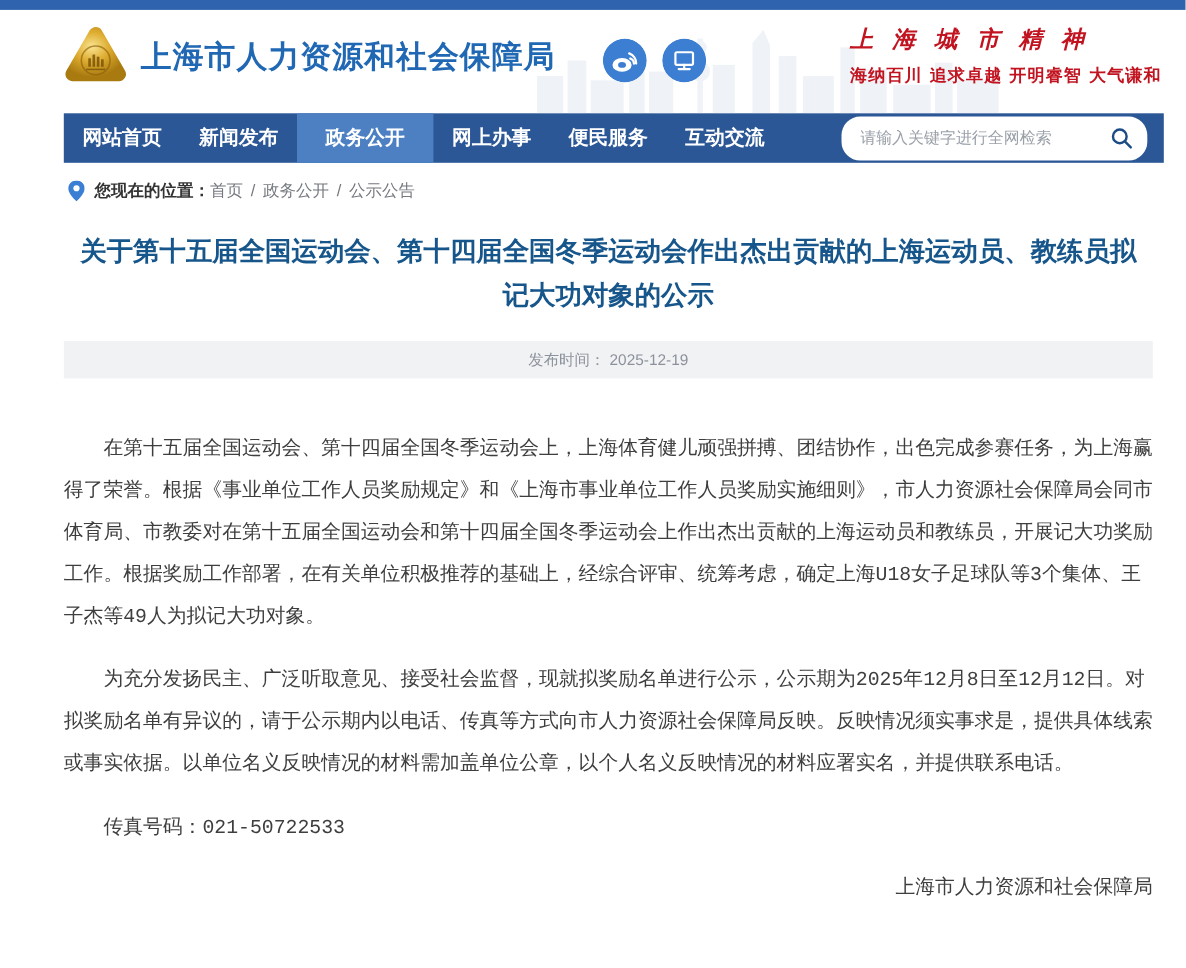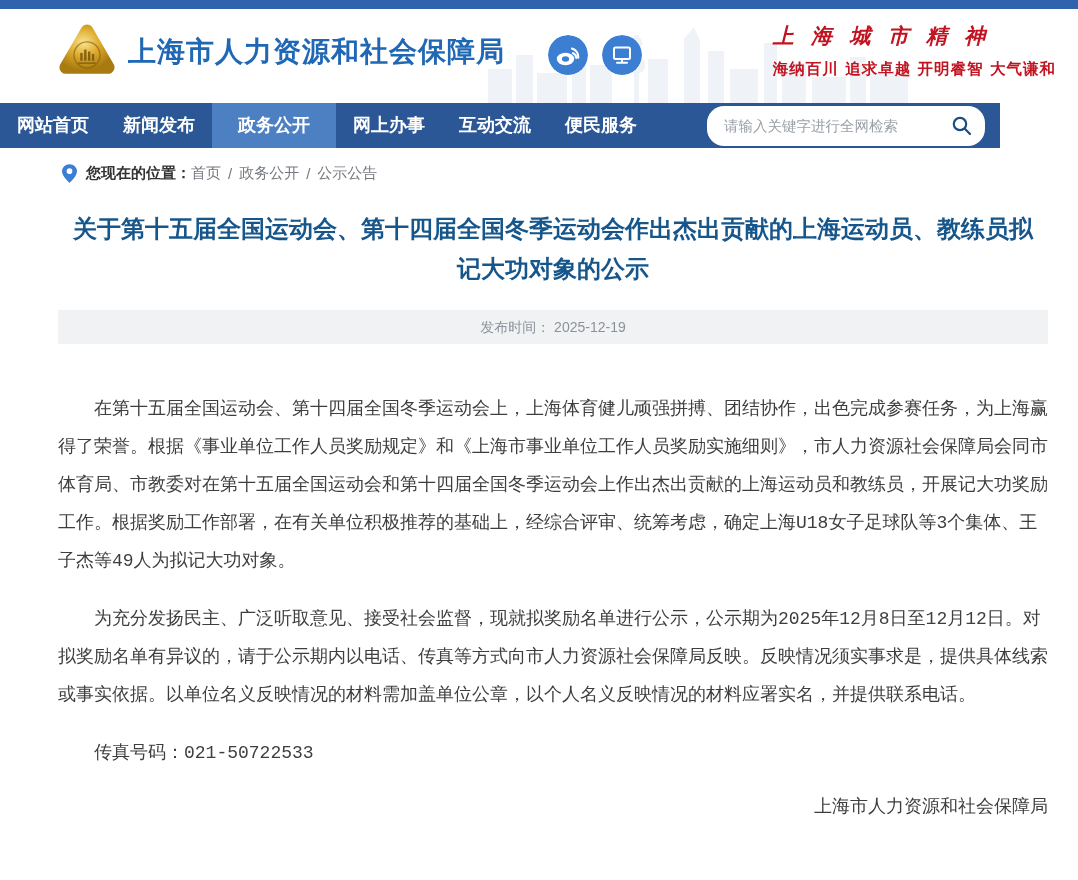--- a/index.html
+++ b/index.html
@@ -15,21 +15,21 @@
   .brand-text { margin-left:12px; }
   .brand-title { font-size:28px; font-weight:bold; color:#2068b3; letter-spacing:1px; }
   .brand-sub { font-size:9.5px; color:#98a0aa; letter-spacing:.55px; margin-top:7px; }
   .header-icons { position:absolute; left:490px; top:26px; display:flex; gap:14px; }
   .hicon { width:40px; height:40px; border-radius:50%; cursor:pointer; }
   .slogan { position:absolute; right:2px; top:13px; color:#c11420; }
   .slogan-title { font-family:"DejaVu Serif", serif; font-style:italic; font-weight:bold; font-size:21px; letter-spacing:5px; }
   .slogan-sub { font-family:"DejaVu Serif", serif; font-weight:bold; font-size:15.5px; margin-top:9px; letter-spacing:1px; }
 
   
-  .nav { width:1000px; height:45px; background:#2b5796; display:flex; align-items:center; }
+  .nav { width:1000px; margin-left:58px; height:45px; background:#2b5796; display:flex; align-items:center; }
   .nav-item { height:45px; line-height:45px; padding:0 17px; color:#fff; font-size:18px; font-weight:bold; cursor:pointer; }
   .nav-item.active { background:#4d80c3; padding:0 26px; }
   .search-box { margin-left:auto; margin-right:15px; width:278px; height:40px; background:#fff; border-radius:17px; display:flex; align-items:center; padding:0 13px 0 17px; }
   .search-box input { border:none; outline:none; flex:1; font-size:14.5px; color:#333; font-family:"Liberation Sans", sans-serif; background:transparent; }
   .search-box input::placeholder { color:#9aa0a8; }
   .search-btn { cursor:pointer; display:flex; align-items:center; }
 
   
   .breadcrumb { width:990px; margin:16px 0 0 62px; display:flex; align-items:center; font-size:15px; }
   .crumb-pin { margin-right:9px; display:flex; }
@@ -120,22 +120,22 @@
       <div class="slogan-title">上 海 城 市 精 神</div>
       <div class="slogan-sub">海纳百川  追求卓越  开明睿智  大气谦和</div>
     </div>
   </div>
 
   <div class="nav">
     <div class="nav-item">网站首页</div>
     <div class="nav-item">新闻发布</div>
     <div class="nav-item active">政务公开</div>
     <div class="nav-item">网上办事</div>
+    <div class="nav-item">便民服务</div>
     <div class="nav-item">互动交流</div>
-    <div class="nav-item">便民服务</div>
     <div class="search-box">
       <input type="text" placeholder="请输入关键字进行全网检索" style="">
       <span class="search-btn">
         <svg width="21" height="21" viewBox="0 0 21 21">
           <circle cx="9" cy="9" r="6.2" fill="none" stroke="#1b4c86" stroke-width="2.2"></circle>
           <path d="M13.8 13.8 L19 19" stroke="#1b4c86" stroke-width="2.2" stroke-linecap="round"></path>
         </svg>
       </span>
     </div>
   </div>

